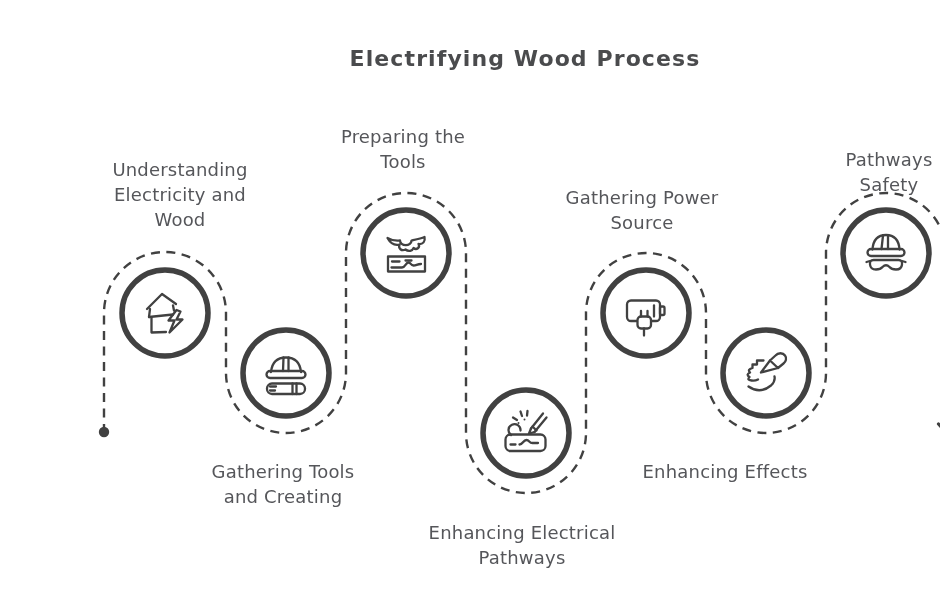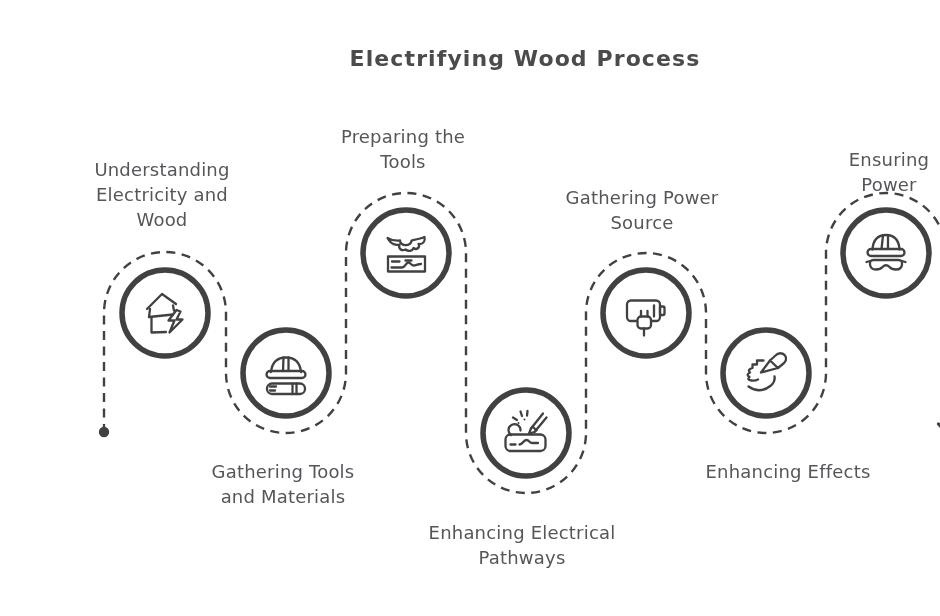--- a/index.html
+++ b/index.html
@@ -125,21 +125,21 @@
         <path d="M 23 8.5 L 21.5 22"></path>
         <path d="M 28 8.5 L 28 22"></path>
         <rect x="7.5" y="22" width="37" height="7" rx="3.5"></rect>
         <path d="M 13.5 33 H 38.5 Q 42.5 33 42 37.5 Q 41.5 42.5 36 42.5 Q 31.5 42.5 29.5 40 Q 26 36.5 22.5 40 Q 20.5 42.5 16 42.5 Q 10.5 42.5 10 37.5 Q 9.5 33 13.5 33 Z"></path>
         <path d="M 6.5 35 L 10 34"></path>
         <path d="M 45.5 35 L 42 34"></path>
       </g>
     </g>
   </svg>
 
-  <div class="lbl" style="left:118px;top:157px;max-width:165px">Understanding Electricity and Wood</div>
-  <div class="lbl" style="left:239px;top:459px;max-width:175px">Gathering Tools and Materials</div>
+  <div class="lbl" style="left:136px;top:157px;max-width:165px">Understanding Electricity and Wood</div>
+  <div class="lbl" style="left:239px;top:459px;max-width:175px">Gathering Tools and Creating</div>
   <div class="lbl" style="left:359px;top:124px;max-width:150px">Preparing the Tools</div>
   <div class="lbl" style="left:478px;top:520px;max-width:195px">Enhancing Electrical Pathways</div>
   <div class="lbl" style="left:598px;top:185px;max-width:190px">Gathering Power Source</div>
-  <div class="lbl" style="left:744px;top:459px;max-width:240px">Enhancing Effects</div>
-  <div class="lbl" style="left:845px;top:147px;max-width:240px">Ensuring Power</div>
+  <div class="lbl" style="left:681px;top:459px;max-width:240px">Enhancing Effects</div>
+  <div class="lbl" style="left:845px;top:147px;max-width:240px">Pathways Safety</div>
 
 </div>
 
 </body></html>

